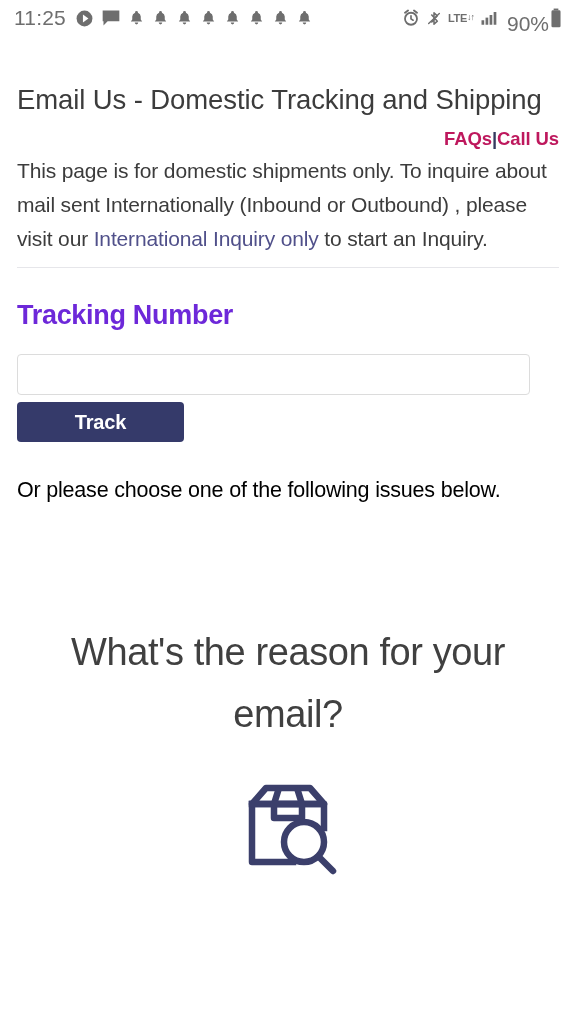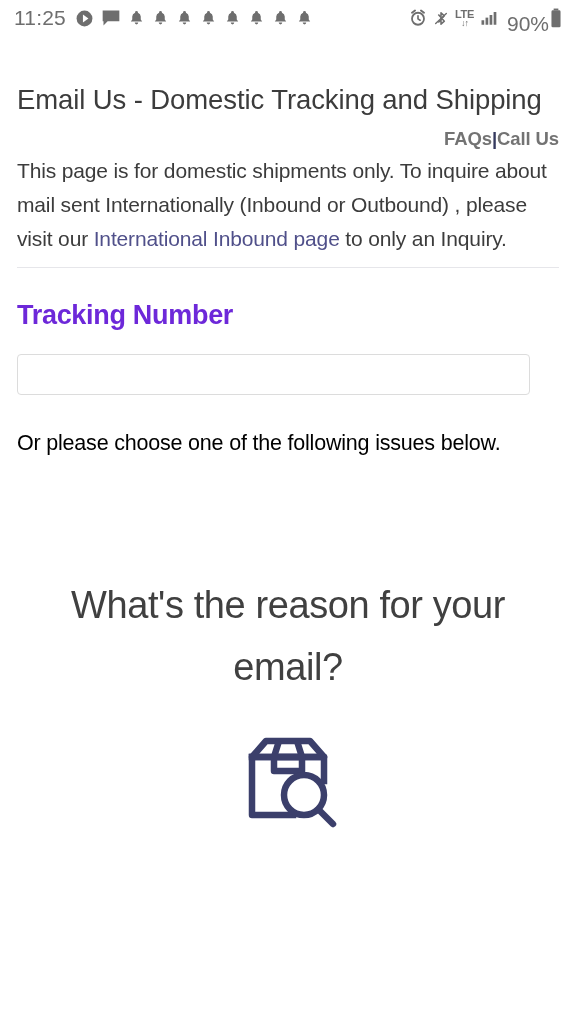--- a/index.html
+++ b/index.html
@@ -44,21 +44,20 @@
     margin-right: 7px;
   }
   .sb-right .sb-icon { margin-right: 6px; }
   .sb-batt-text {
     font-size: 21px;
     color: #6e6e6e;
     margin: 12px 1px 0 2px;
   }
   .lte-wrap {
     display: inline-flex;
-    flex-direction: column;
     align-items: center;
     line-height: 1;
     margin-right: 5px;
   }
   .lte-txt {
     font-size: 11px;
     font-weight: bold;
     color: #6e6e6e;
     letter-spacing: -0.3px;
   }
@@ -84,21 +83,21 @@
   }
   .links-row {
     text-align: right;
     margin-top: 8px;
     font-size: 18.5px;
     font-weight: bold;
     color: #353a5f;
     letter-spacing: -0.1px;
   }
   .links-row a {
-    color: #737373;
+    color: #be185d;
     text-decoration: none;
     font-weight: bold;
   }
   .links-sep { color: #353a5f; }
 
   .intro {
     font-size: 21px;
     line-height: 34px;
     color: #3c3c3c;
     margin: 4px 0 0 0;
@@ -291,29 +290,30 @@
 </div>
 
 <div class="content">
 
   <h1 class="page-title">Email Us - Domestic Tracking and Shipping</h1>
 
   <div class="links-row">
     <a href="#">FAQs</a><span class="links-sep">|</span><a href="#">Call Us</a>
   </div>
 
-  <p class="intro"><span>This page is for domestic shipments only. To inquire about mail sent Internationally (Inbound or Outbound) , please visit our </span><a href="#">International Inbound page</a><span> to only an Inquiry.</span></p>
+  <p class="intro"><span>This page is for domestic shipments only. To inquire about mail sent Internationally (Inbound or Outbound) , please visit our </span><a href="#">International Inquiry only</a><span> to start an Inquiry.</span></p>
 
   <div class="divider"></div>
 </div>
 
 <h2 class="section-title">Tracking Number</h2>
 
 <div class="form-area">
   <input class="track-input" type="text" placeholder="" style="">
+  <button class="track-button">Track</button>
 </div>
 
 <p class="followup">Or please choose one of the following issues below.</p>
 
 <h2 class="reason-heading">What's the reason for your email?</h2>
 
 <div class="icon-wrap">
   <span>
     <svg width="100" height="100" viewBox="0 0 100 100">
 

